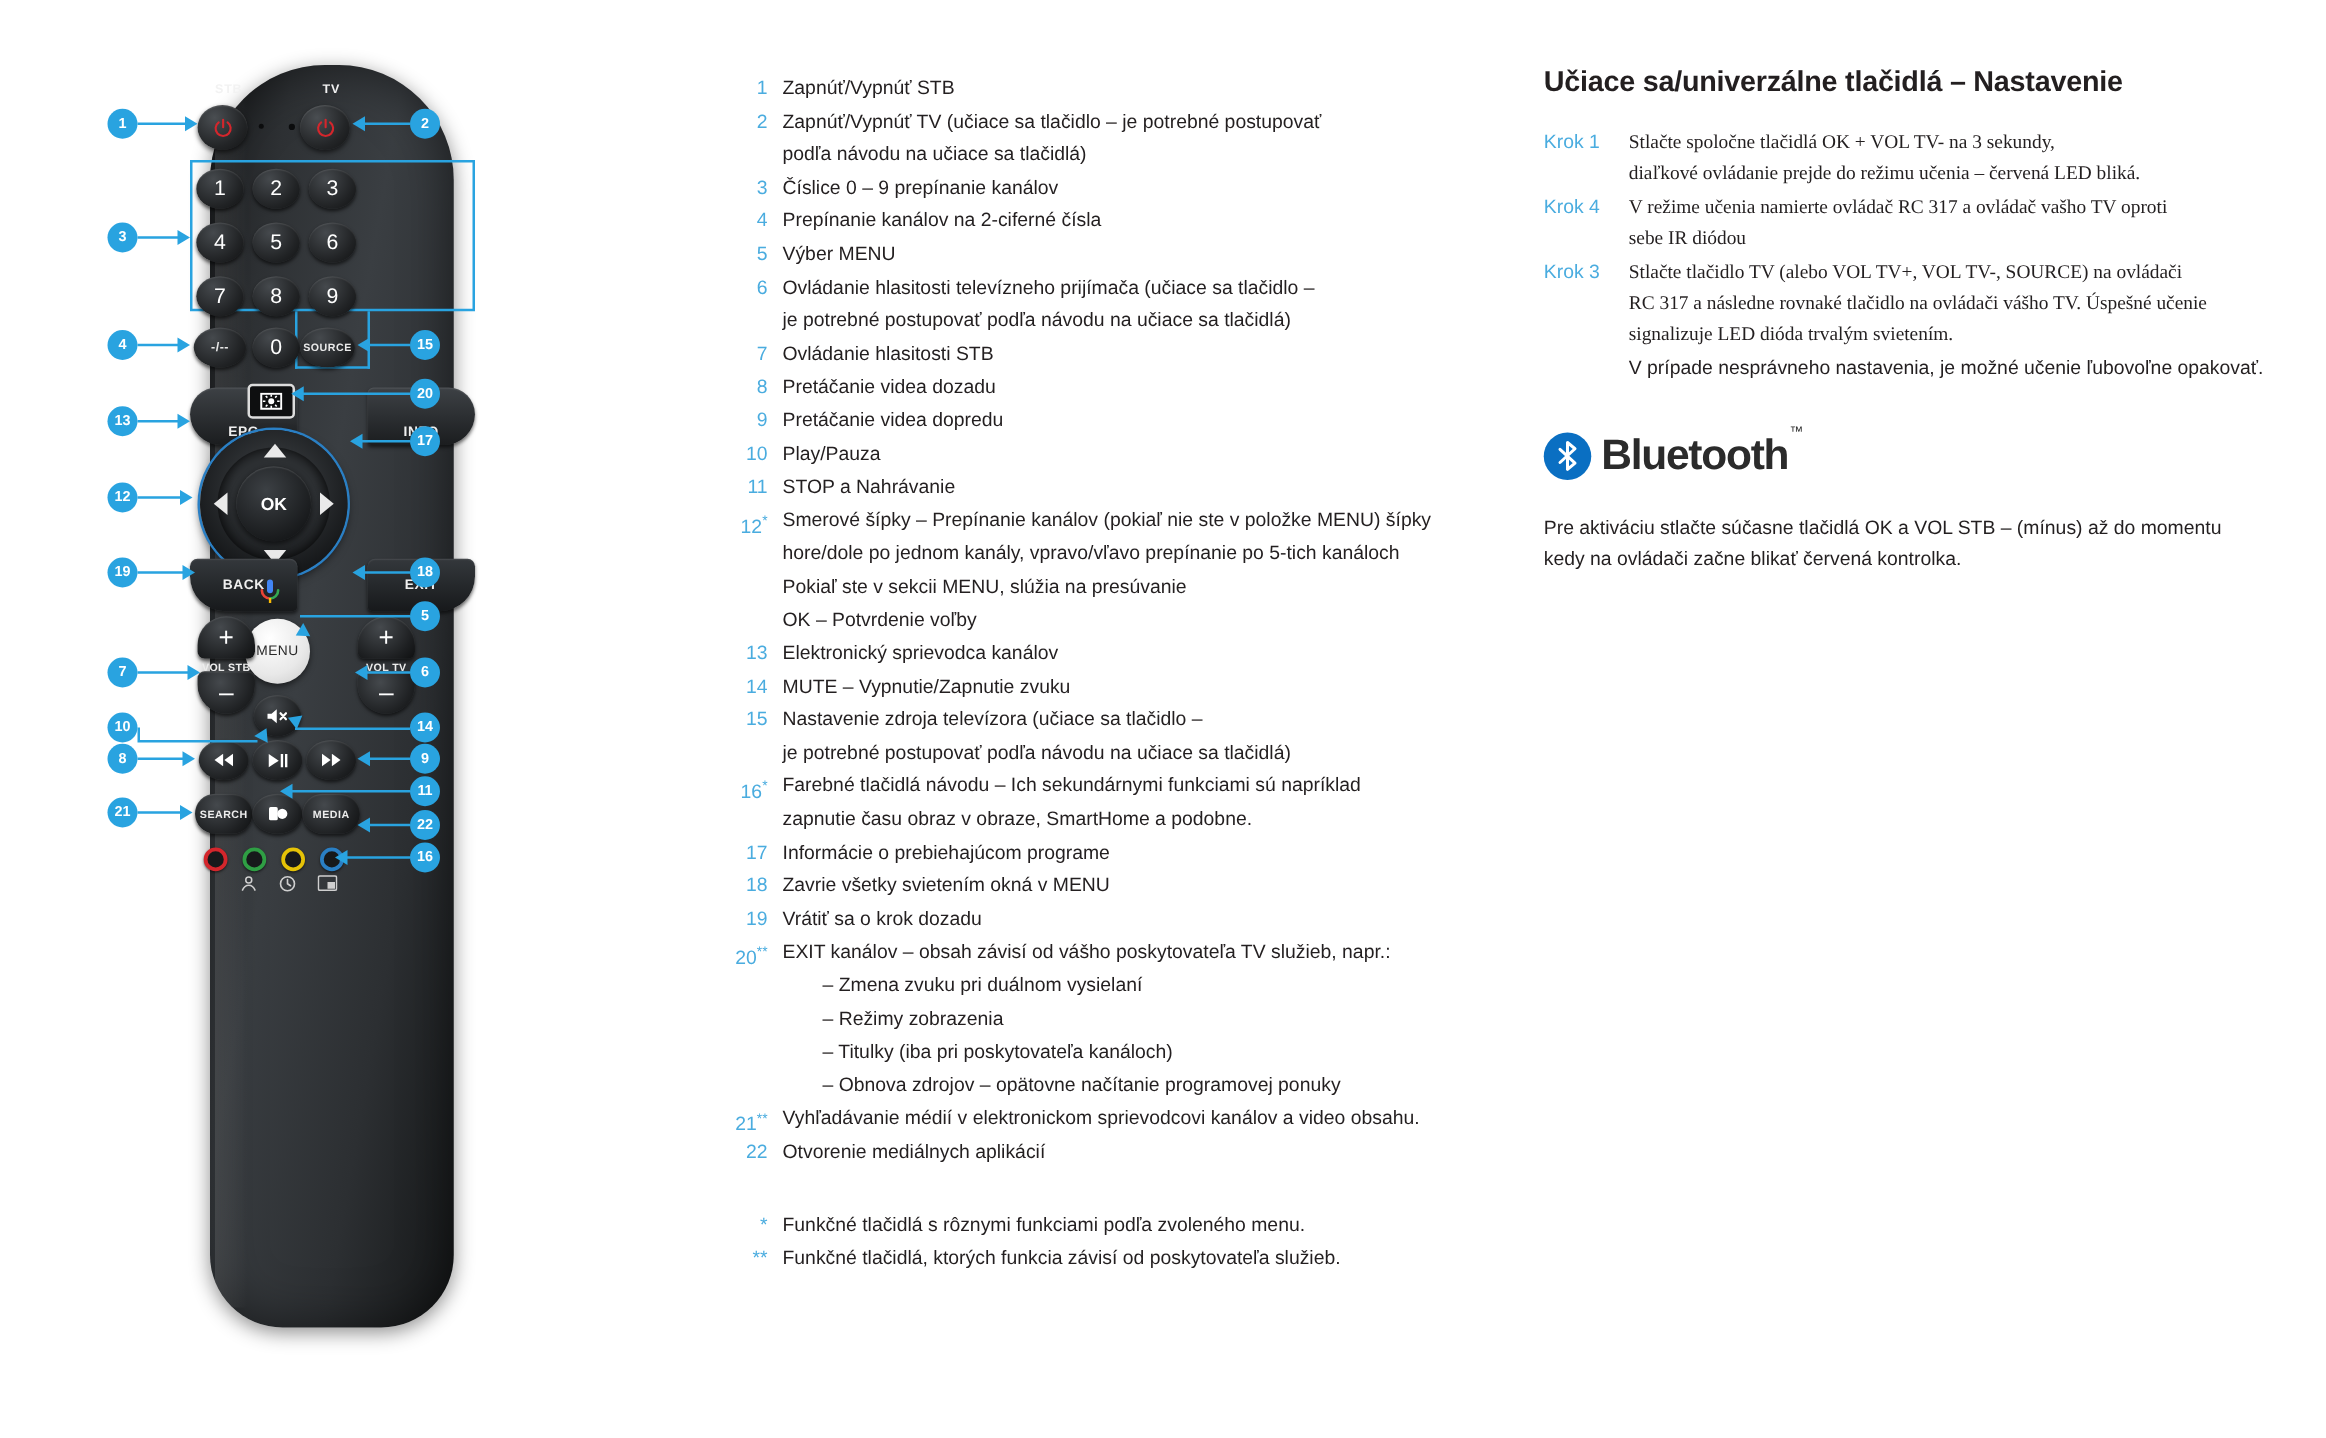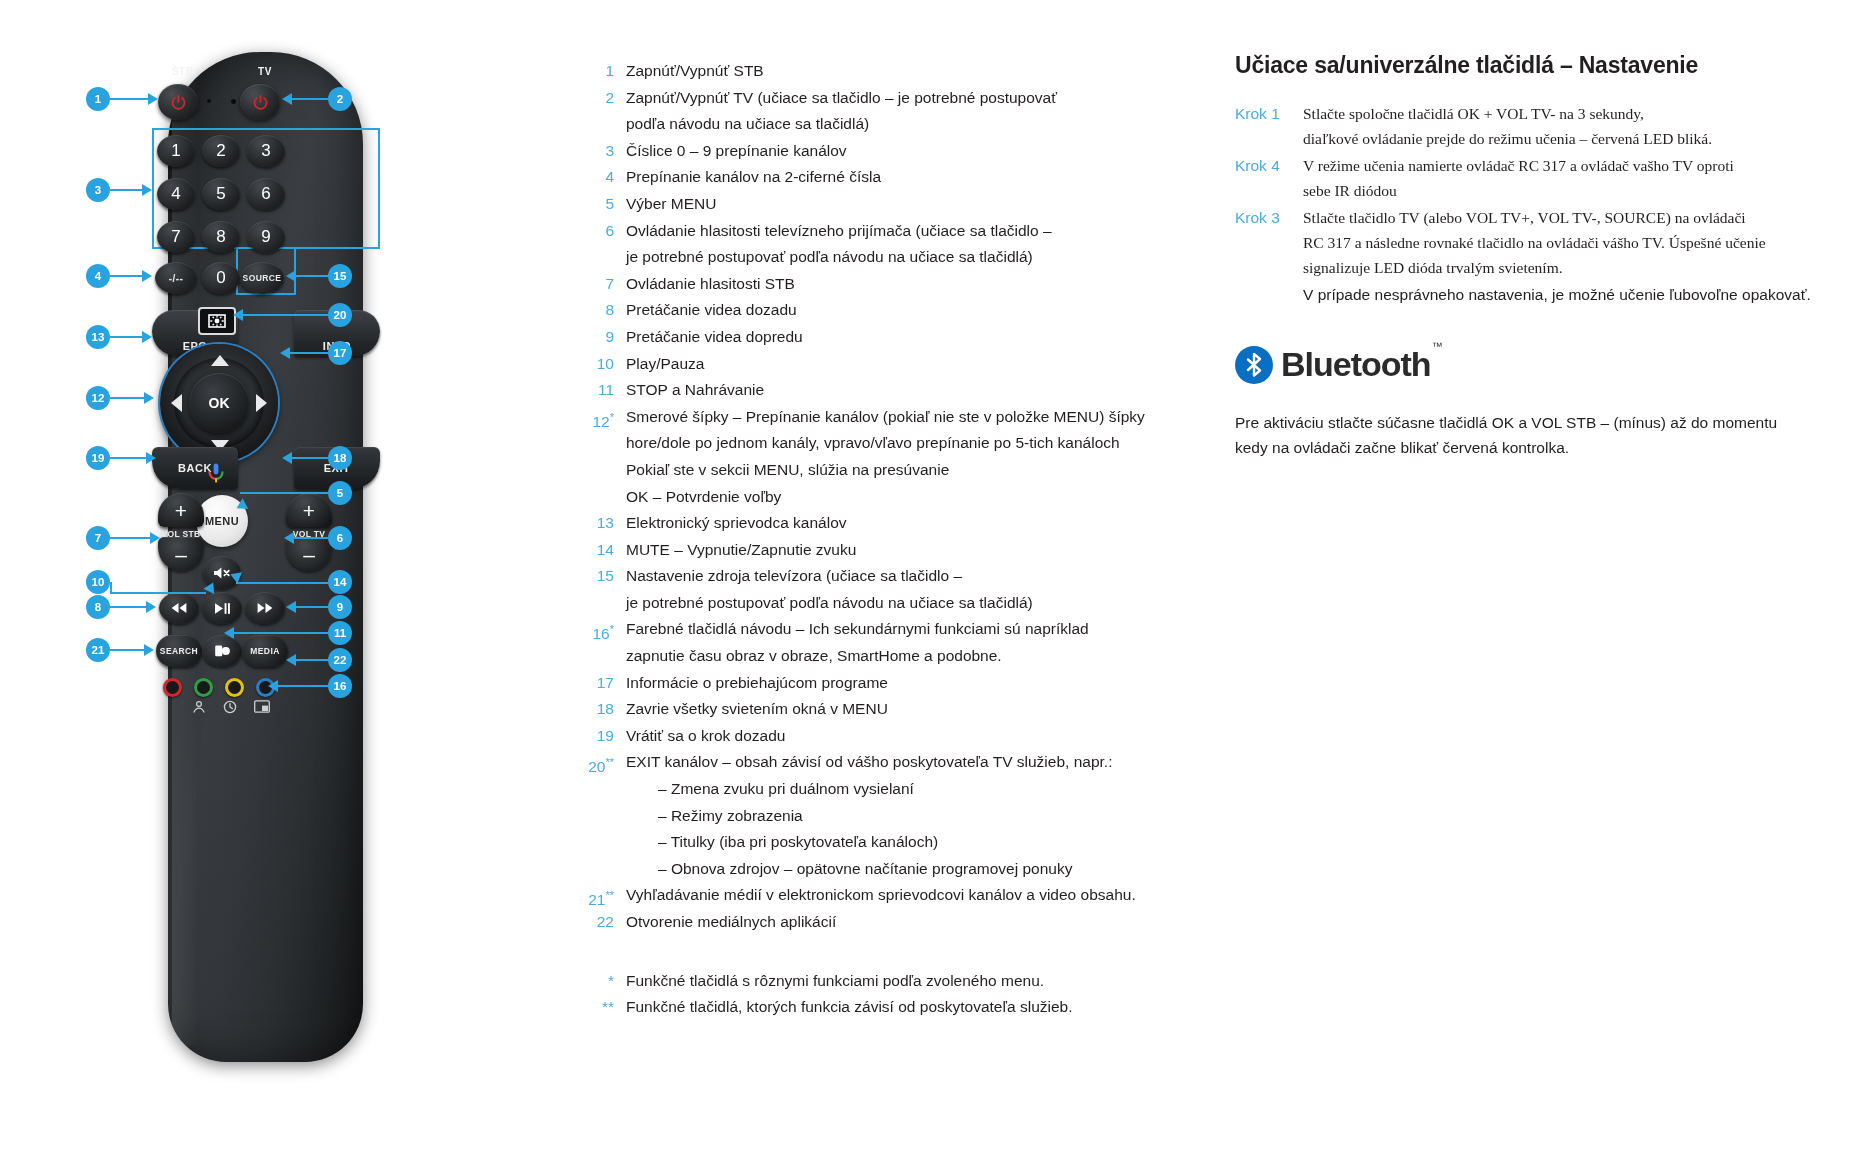--- a/index.html
+++ b/index.html
@@ -68,21 +68,21 @@
       color:#efefef;font-size:11px;font-weight:bold;letter-spacing:.5px;
       display:flex;align-items:center;justify-content:center;}
   .low-l{left:0px;border-radius:6px 6px 4px 28px;}
   .low-r{right:0px;border-radius:6px 6px 28px 4px;}
 
   .mic{position:absolute;left:207px;top:463px;width:18px;height:20px;}
 
   .menubtn{position:absolute;left:196px;top:495px;width:52px;height:52px;border-radius:50%;
       background:radial-gradient(circle at 38% 30%,#ffffff,#e8e8e8 60%,#c9c9c9 100%);
       box-shadow:0 2px 5px rgba(0,0,0,.55);
-      color:#2a2a2a;font-size:11px;font-weight:bold;letter-spacing:.4px;
+      color:#2a2a2a;font-size:11px;font-weight:normal;letter-spacing:.4px;
       display:flex;align-items:center;justify-content:center;}
 
   .volcol{position:absolute;width:46px;height:78px;}
   .volpill{position:absolute;left:0;width:46px;height:34px;
       background:radial-gradient(circle at 40% 26%,#45494d,#1e2022 68%,#0e0f10 100%);
       box-shadow:0 2px 3px rgba(0,0,0,.6), inset 0 1px 1px rgba(255,255,255,.10);
       display:flex;align-items:center;justify-content:center;}
   .vol-up{top:0;border-radius:24px 24px 6px 6px;}
   .vol-dn{top:44px;border-radius:6px 6px 24px 24px;}
   .vollabel{position:absolute;top:36px;width:46px;text-align:center;

